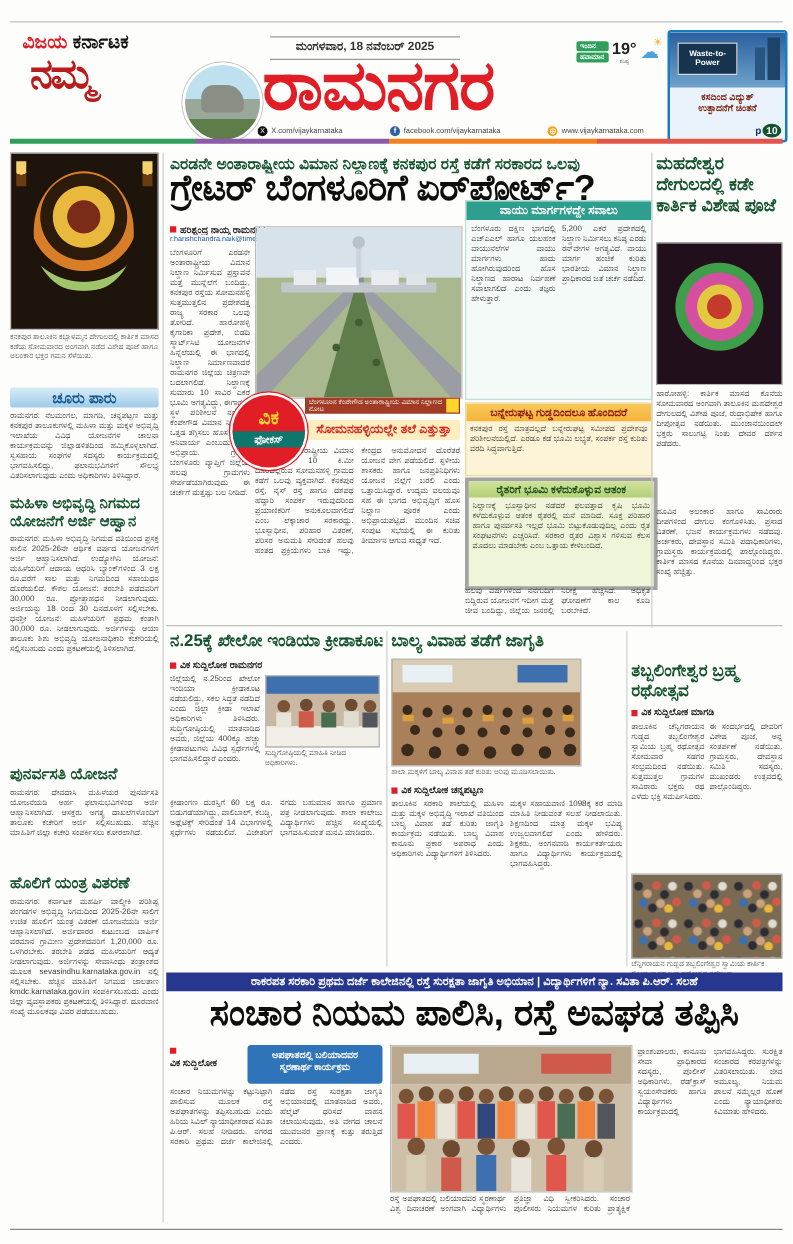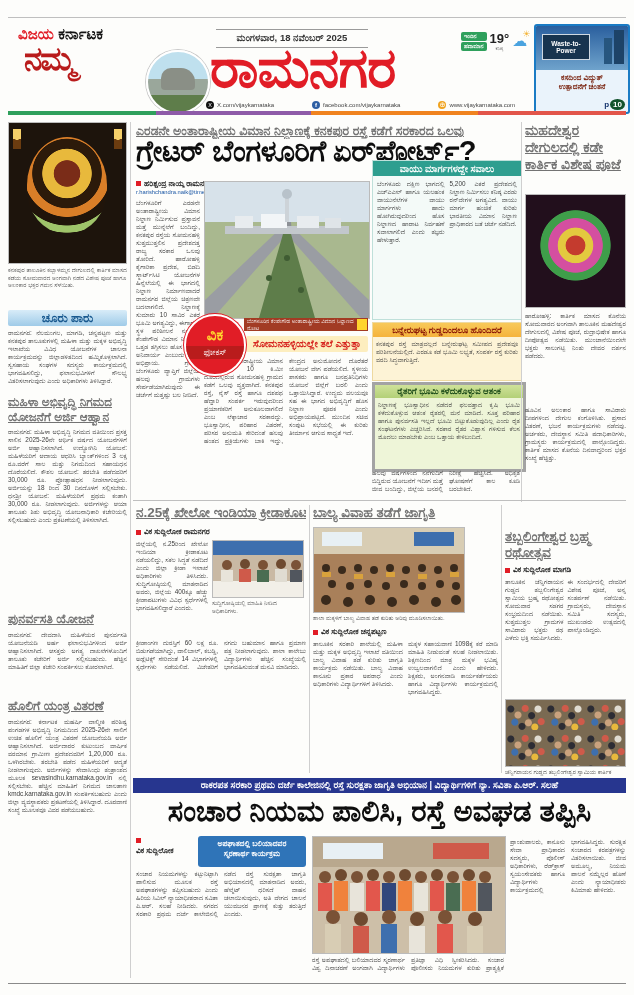--- a/index.html
+++ b/index.html
@@ -1,21 +1,21 @@
 <!DOCTYPE html>
 <html><head>
 <meta charset="utf-8">
 <style>
   html,body{margin:0;padding:0;background:#ffffff;}
   body{font-family:"Liberation Sans","DejaVu Sans",sans-serif;}
   .page{position:relative;width:634px;height:995px;background:#fdfdfb;overflow:hidden;}
   .abs{position:absolute;overflow:hidden;}
   .bodytxt{font-size:6.4px;line-height:8px;color:#3c3c3c;text-align:justify;}
   .cols2{column-count:2;column-gap:6px;}
-  .khead{font-weight:bold;color:#737373;text-decoration:underline;}
+  .khead{font-weight:bold;color:#14532d;}
   .vrule{border-left:1px solid #cfcfcf;width:0;}
   .hrule{border-top:1px solid #bfbfbf;height:0;}
   .byline{font-size:7.5px;font-weight:bold;color:#222;display:flex;align-items:center;gap:3px;}
   .byline .sq{width:5px;height:5px;background:#e11d26;display:inline-block;flex:0 0 auto;}
   .capt{font-size:6px;line-height:7.5px;color:#555;}
   .imgframe{border:1px solid #bbb;}
 </style>
 </head>
 <body>
 
@@ -152,21 +152,21 @@
   <div class="abs" style="left:372px;top:160px;width:148px;height:158px;border:1px solid #bfe0da;background:#f4faf8;">
     <div style="height:15px;background:#2e9e8f;color:#fff;font-size:9.5px;font-weight:bold;text-align:center;line-height:15px;">ವಾಯು ಮಾರ್ಗಗಳದ್ದೇ ಸವಾಲು</div>
     <div style="display:flex;gap:5px;padding:4px;">
       <div class="bodytxt" style="width:50%;height:132px;">ಬೆಂಗಳೂರು ದಕ್ಷಿಣ ಭಾಗದಲ್ಲಿ ಎಚ್‌ಎಎಲ್ ಹಾಗೂ ಯಲಹಂಕ ವಾಯುನೆಲೆಗಳ ವಾಯು ಮಾರ್ಗಗಳು ಹಾದು ಹೋಗಿರುವುದರಿಂದ ಹೊಸ ನಿಲ್ದಾಣದ ಹಾರಾಟ ನಿರ್ವಹಣೆ ಸವಾಲಾಗಲಿದೆ ಎಂದು ತಜ್ಞರು ಹೇಳುತ್ತಾರೆ.</div>
       <div class="bodytxt" style="width:50%;height:132px;">5,200 ಎಕರೆ ಪ್ರದೇಶದಲ್ಲಿ ನಿಲ್ದಾಣ ನಿರ್ಮಿಸಲು ಕನಿಷ್ಠ ಎರಡು ರನ್‌ವೇಗಳ ಅಗತ್ಯವಿದೆ. ವಾಯು ಮಾರ್ಗ ಹಂಚಿಕೆ ಕುರಿತು ಭಾರತೀಯ ವಿಮಾನ ನಿಲ್ದಾಣ ಪ್ರಾಧಿಕಾರದ ಜತೆ ಚರ್ಚೆ ನಡೆದಿದೆ.</div>
     </div>
   </div>
 
   <div class="abs" style="left:184px;top:314px;width:58px;height:58px;border-radius:50%;background:#e11d26;border:2px solid #fff;box-shadow:0 0 0 1px #e11d26;z-index:3;text-align:center;">
     <div style="font-size:15px;font-weight:800;color:#ffd52e;margin-top:10px;">ವಿಕ</div>
-    <div style="background:#b91c1c;color:#fff;font-size:8.5px;font-weight:normal;margin-top:2px;padding:1px 0;">ಫೋಕಸ್</div>
+    <div style="background:#0f766e;color:#fff;font-size:8.5px;font-weight:bold;margin-top:2px;padding:1px 0;">ಫೋಕಸ್</div>
   </div>
 
   <div class="abs" style="left:244px;top:318px;width:124px;height:13px;background:#a23b24;color:#fff;display:flex;align-items:center;">
     <span style="font-size:5.6px;padding:0 3px;flex:1;">ಬೆಂಗಳೂರಿನ ಕೆಂಪೇಗೌಡ ಅಂತಾರಾಷ್ಟ್ರೀಯ ವಿಮಾನ ನಿಲ್ದಾಣದ ನೋಟ</span>
     <span style="width:10px;height:11px;background:#ffd52e;margin-right:1px;"></span>
   </div>
 
   <div class="abs" style="left:246px;top:336px;width:122px;height:16px;background:#fdeebf;color:#d6231f;font-size:10px;font-weight:800;text-align:center;line-height:16px;border-radius:2px;">ಸೋಮನಹಳ್ಳಿಯಲ್ಲೇ ತಲೆ ಎತ್ತುತ್ತಾ ಏರ್‌ಪೋರ್ಟ್?</div>
 
   <div class="abs bodytxt cols2" style="left:204px;top:357px;width:164px;height:138px;">ಕೆಂಪೇಗೌಡ ಅಂತಾರಾಷ್ಟ್ರೀಯ ವಿಮಾನ ನಿಲ್ದಾಣದಿಂದ 10 ಕಿ.ಮೀ ದೂರದಲ್ಲಿರುವ ಸೋಮನಹಳ್ಳಿ ಗ್ರಾಮದ ಕಡೆಗೆ ಒಲವು ವ್ಯಕ್ತವಾಗಿದೆ. ಕನಕಪುರ ರಸ್ತೆ, ನೈಸ್ ರಸ್ತೆ ಹಾಗೂ ದಶಪಥ ಹೆದ್ದಾರಿ ಸಂಪರ್ಕ ಇರುವುದರಿಂದ ಪ್ರಯಾಣಿಕರಿಗೆ ಅನುಕೂಲವಾಗಲಿದೆ ಎಂಬ ಲೆಕ್ಕಾಚಾರ ಸರಕಾರದ್ದು. ಭೂಸ್ವಾಧೀನ, ಪರಿಹಾರ ವಿತರಣೆ, ಪರಿಸರ ಅನುಮತಿ ಸೇರಿದಂತೆ ಹಲವು ಹಂತದ ಪ್ರಕ್ರಿಯೆಗಳು ಬಾಕಿ ಇದ್ದು, ಕೇಂದ್ರದ ಅನುಮೋದನೆ ದೊರೆತರೆ ಯೋಜನೆ ವೇಗ ಪಡೆಯಲಿದೆ. ಸ್ಥಳೀಯ ಶಾಸಕರು ಹಾಗೂ ಜನಪ್ರತಿನಿಧಿಗಳು ಯೋಜನೆ ಜಿಲ್ಲೆಗೆ ಬರಲಿ ಎಂದು ಒತ್ತಾಯಿಸಿದ್ದಾರೆ. ಉದ್ಯಮ ವಲಯವೂ ಸಹ ಈ ಭಾಗದ ಅಭಿವೃದ್ಧಿಗೆ ಹೊಸ ನಿಲ್ದಾಣ ಪೂರಕ ಎಂದು ಅಭಿಪ್ರಾಯಪಟ್ಟಿದೆ. ಮುಂದಿನ ಸಚಿವ ಸಂಪುಟ ಸಭೆಯಲ್ಲಿ ಈ ಕುರಿತು ತೀರ್ಮಾನ ಆಗುವ ಸಾಧ್ಯತೆ ಇದೆ.</div>

